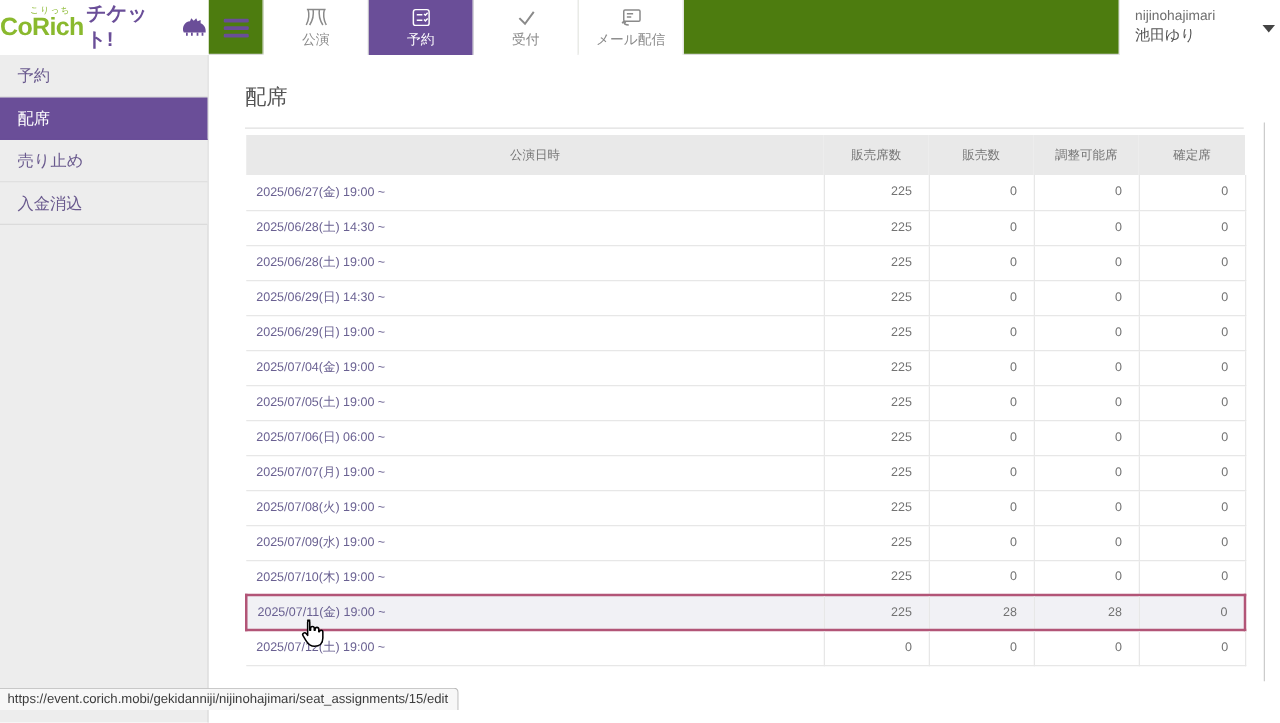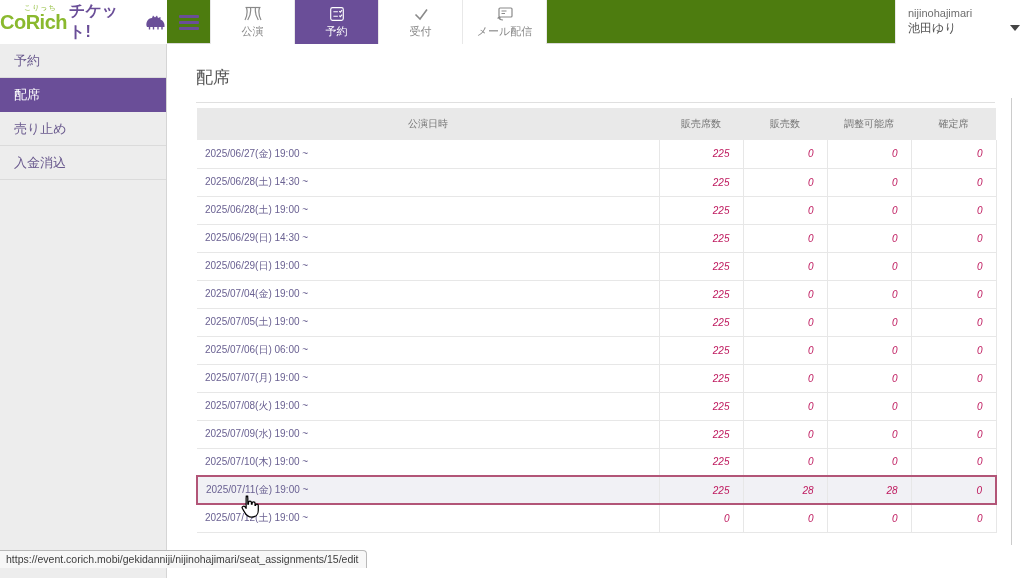--- a/index.html
+++ b/index.html
@@ -27,21 +27,21 @@
     align-items:center; justify-content:center; gap:1px;
     border-right:1px solid #e8e8e8; color:#8a8a8a; cursor:pointer; background:#fff; }
   .tab .tab-label { font-size:11px; color:#8a8a8a; }
   .tab.active { background:#6a4e98; }
   .tab.active .tab-label { color:#fff; }
   .tab svg { display:block; }
 
   .user-block { position:absolute; right:0; top:0; width:129px; height:44px;
     border-left:1px solid #e8e8e8; padding:6px 2px 0 12px; cursor:pointer; background:#fff; }
   .user-org { font-size:11px; color:#6e6e6e; line-height:14px; }
-  .user-row { display:flex; align-items:center; justify-content:space-between; }
+  .user-row { display:flex; justify-content:space-between; }
   .user-name { font-size:12px; color:#555; line-height:16px; }
   .caret-down { width:0; height:0; border-left:5px solid transparent;
     border-right:5px solid transparent; border-top:6px solid #444; margin-right:2px; }
 
   
   .sidebar { position:absolute; top:44px; left:0; width:167px; height:534px;
     background:#ededed; border-right:1px solid #d5d5d5; }
   .side-item { height:34px; line-height:34px; padding-left:14px; font-size:13px;
     color:#6a5a8e; border-bottom:1px solid #dbdbdb; cursor:pointer; background:#ededed; }
   .side-item.active { background:#6a4e98; color:#fff; border-bottom:1px solid #6a4e98; }
@@ -55,21 +55,21 @@
   table.seats { margin:5px 6px 0 29px; width:799px; border-collapse:collapse;
     table-layout:fixed; font-size:10px; }
   table.seats col.c-date { width:462px; }
   table.seats col.c-num  { width:84px; }
   table.seats col.c-last { width:85px; }
   table.seats th { background:#e9e9e9; color:#757575; font-weight:normal;
     height:32px; text-align:center; }
   table.seats td { height:28px; border-bottom:1px solid #e7e7e7;
     border-right:1px solid #e7e7e7; background:#fff; }
   table.seats td.date-cell { color:#6a6192; padding-left:8px; cursor:pointer; }
-  table.seats td.num-cell { color:#be185d; text-align:right; padding-right:13px;font-style:italic; }
+  table.seats td.num-cell { color:#737373; text-align:right; padding-right:13px; }
   tr.hl td { background:#f1f1f5; border-top:2px solid #b25577; border-bottom:2px solid #b25577; }
   tr.hl td:first-child { border-left:2px solid #b25577; }
   tr.hl td:last-child  { border-right:2px solid #b25577; }
 
   
   .hand-cursor { position:absolute; left:236px; top:493px; z-index:20; pointer-events:none; }
   .scrollbar-line { position:absolute; left:1011px; top:98px; width:1px; height:447px;
     background:#cccccc; z-index:4; }
   .url-tooltip { position:absolute; left:0; bottom:10px; height:18px; z-index:30;
     background:#f7f7f7; border:1px solid #b9b9b9; border-left:none; border-bottom:none;

